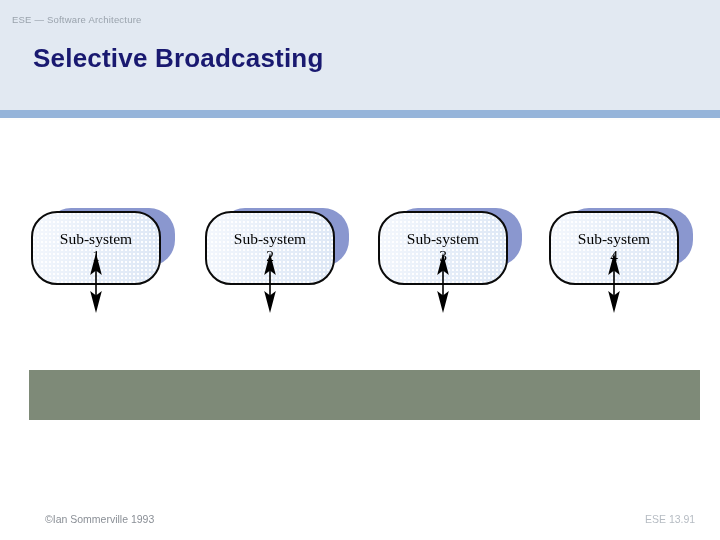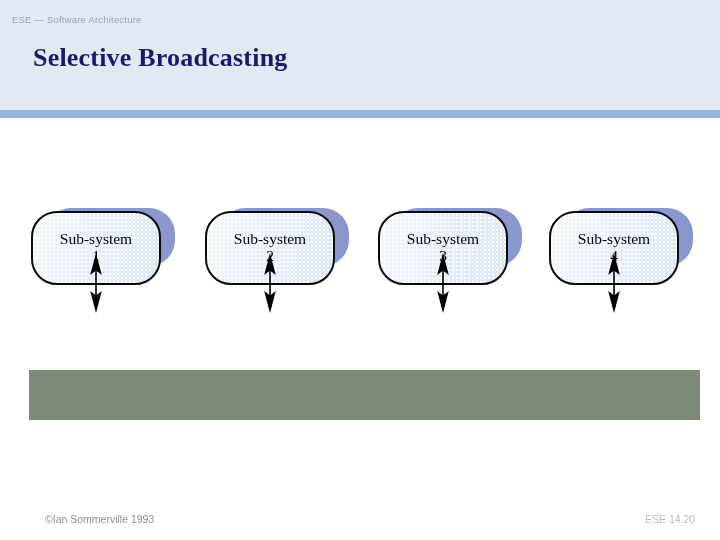--- a/index.html
+++ b/index.html
@@ -47,21 +47,21 @@
     white-space: nowrap;
   }
   .slide-title {
     position: absolute;
     left: 33px; top: 43px;
     font-size: 26px;
     font-weight: bold;
     color: #191970;
     letter-spacing: 0.2px;
     white-space: nowrap;
-    font-family: Liberation Serif, serif;
+    font-family: Liberation Sans, sans-serif;
   }
 
   
   .diagram {
     position: absolute;
     left: 0; top: 120px;
     width: 720px;
     height: 330px;
   }
 
@@ -228,13 +228,13 @@
     <line x1="11" y1="6" x2="11" y2="54" stroke="#000" stroke-width="1.6"></line>
     <polygon points="11,0 5.2,22 11,17.5 16.8,22" fill="#000"></polygon>
     <polygon points="11,60 5.2,38 11,42.5 16.8,38" fill="#000"></polygon>
   </svg>
 
   <div class="handler-shadow"></div>
 
 </div>
 
 <div class="footer-left">©Ian Sommerville 1993</div>
-<div class="footer-right">ESE 14.20</div>
+<div class="footer-right">ESE 13.91</div>
 
 </body></html>

